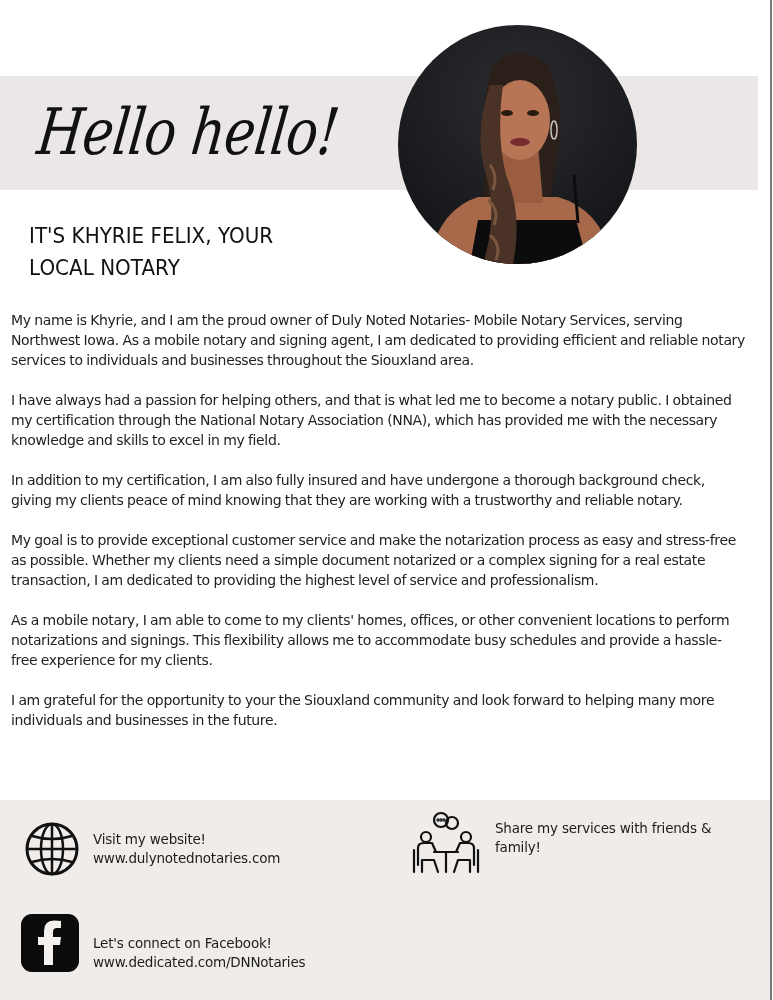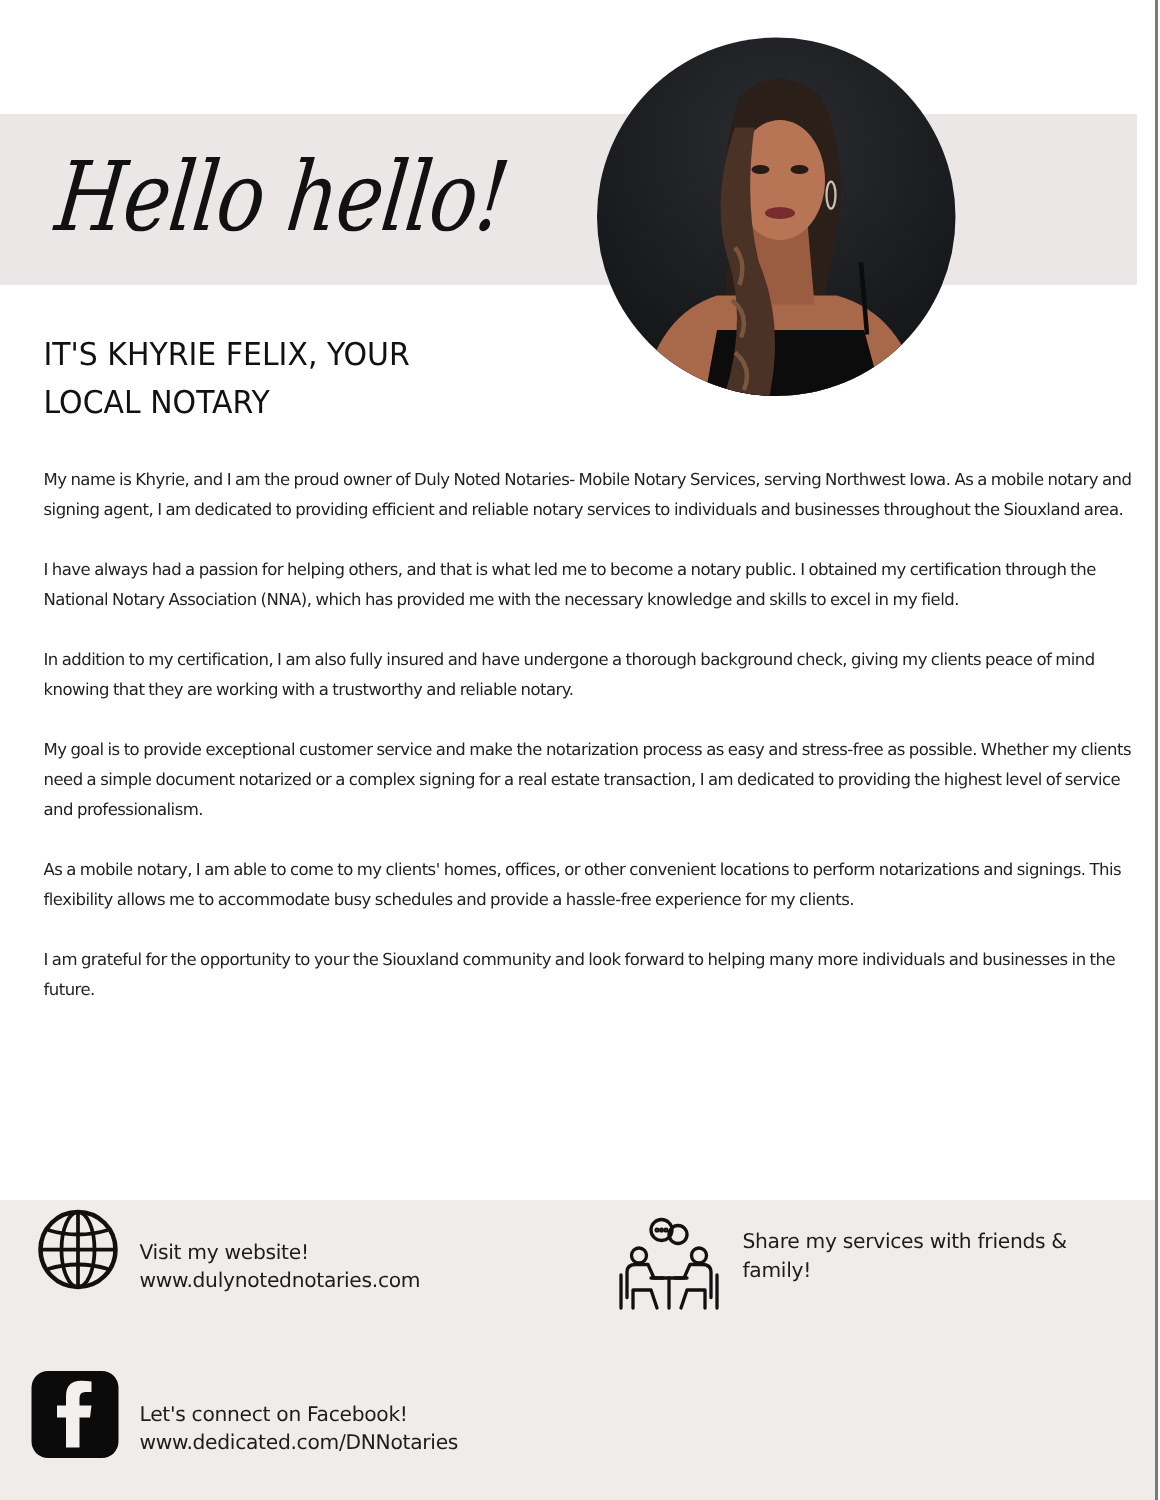--- a/index.html
+++ b/index.html
@@ -21,22 +21,22 @@
     background: radial-gradient(circle at 50% 30%, #2a2c30 0%, #1a1b1e 60%, #0f1012 100%);
   }
   .photo svg { position: absolute; left: 0; top: 0; }
   .heading {
     position: absolute; left: 29px; top: 220px;
     font-family: "DejaVu Sans", sans-serif; font-size: 21px; line-height: 32px;
     letter-spacing: 0px; color: #111; text-transform: uppercase; width: 340px;
     transform: scaleX(0.95); transform-origin: left top;
   }
   .body-text {
-    position: absolute; left: 29px; top: 310px; width: 735px;
-    font-family: "DejaVu Sans", sans-serif; font-size: 11px; line-height: 20px; color: #222;
+    position: absolute; left: 11px; top: 310px; width: 735px;
+    font-family: "DejaVu Sans", sans-serif; font-size: 14px; line-height: 20px; color: #222;
   }
   .body-text p { margin: 0 0 20px 0; letter-spacing: -0.35px; word-spacing: -0.5px; }
   .footer { position: absolute; left: 0; top: 800px; width: 770px; height: 200px; background: #efecea; }
   .f-item { position: absolute; display: flex; align-items: center; }
   .f-icon { width: 62px; height: 62px; display: flex; align-items: center; justify-content: center; flex: none; }
   .f-text {
     font-family: "DejaVu Sans", sans-serif; font-size: 13.5px; line-height: 19px; color: #1d1d1d;
     letter-spacing: -0.2px;
   }
   .f-text a { color: inherit; text-decoration: none; }
@@ -84,21 +84,21 @@
   <p>My name is Khyrie, and I am the proud owner of  Duly Noted Notaries- Mobile Notary Services, serving Northwest Iowa. As a mobile notary and signing agent, I am dedicated to providing efficient and reliable notary services to individuals and businesses throughout the  Siouxland area.</p>
   <p>I have always had a passion for helping others, and that is what led me to become a notary public. I obtained my certification through the National Notary Association (NNA), which has provided me with the necessary knowledge and skills to excel in my field.</p>
   <p>In addition to my certification, I am also fully insured and have undergone a thorough background check, giving my clients peace of mind knowing that they are working with a trustworthy and reliable notary.</p>
   <p>My goal is to provide exceptional customer service and make the notarization process as easy and stress-free as possible. Whether my clients need a simple document notarized or a complex signing for a real estate transaction, I am dedicated to providing the highest level of service and professionalism.</p>
   <p>As a mobile notary, I am able to come to my clients' homes, offices, or other convenient locations to perform notarizations and signings. This flexibility allows me to accommodate busy schedules and provide a hassle-free experience for my clients.</p>
   <p>I am grateful for the opportunity to your the Siouxland community and look forward to helping many more individuals and businesses in the future.</p>
 </div>
 
 <div class="footer">
 
-  <div class="f-item" style="left:21px; top:2px;align-items:flex-end;">
+  <div class="f-item" style="left:21px; top:18px;">
     <div class="f-icon">
       <svg width="54" height="54" viewBox="0 0 54 54">
         <circle cx="27" cy="27" r="25" fill="none" stroke="#111" stroke-width="3"></circle>
         <ellipse cx="27" cy="27" rx="11" ry="25" fill="none" stroke="#111" stroke-width="2.5"></ellipse>
         <line x1="27" y1="2" x2="27" y2="52" stroke="#111" stroke-width="2.5"></line>
         <line x1="2" y1="27" x2="52" y2="27" stroke="#111" stroke-width="2.5"></line>
         <path d="M7 14 Q27 20 47 14" fill="none" stroke="#111" stroke-width="2.5"></path>
         <path d="M7 40 Q27 34 47 40" fill="none" stroke="#111" stroke-width="2.5"></path>
       </svg>
     </div>

